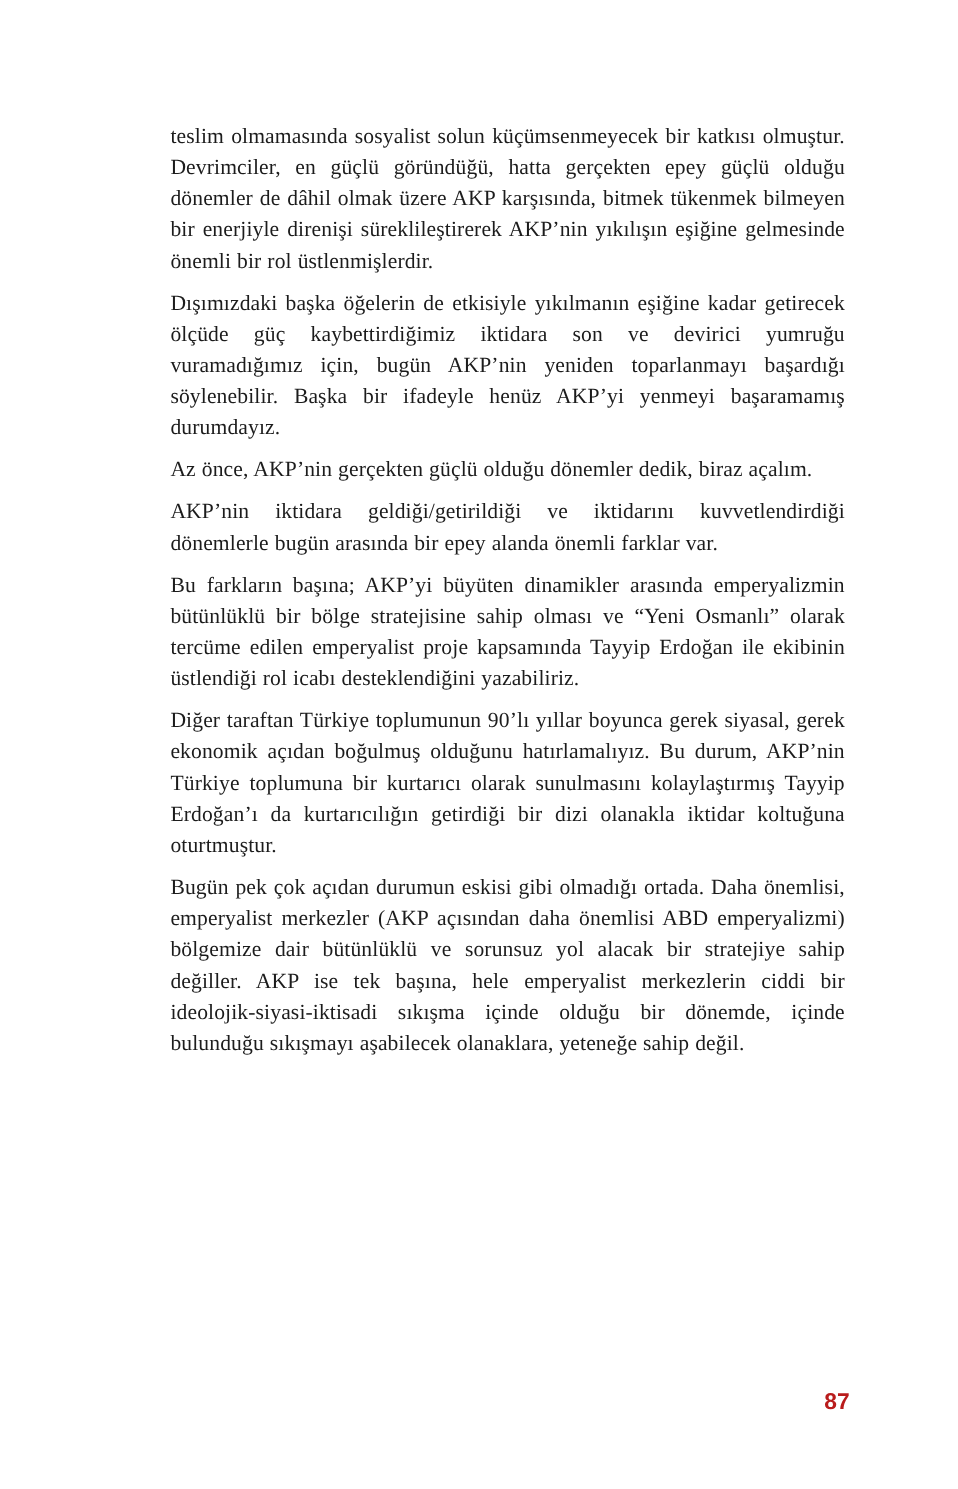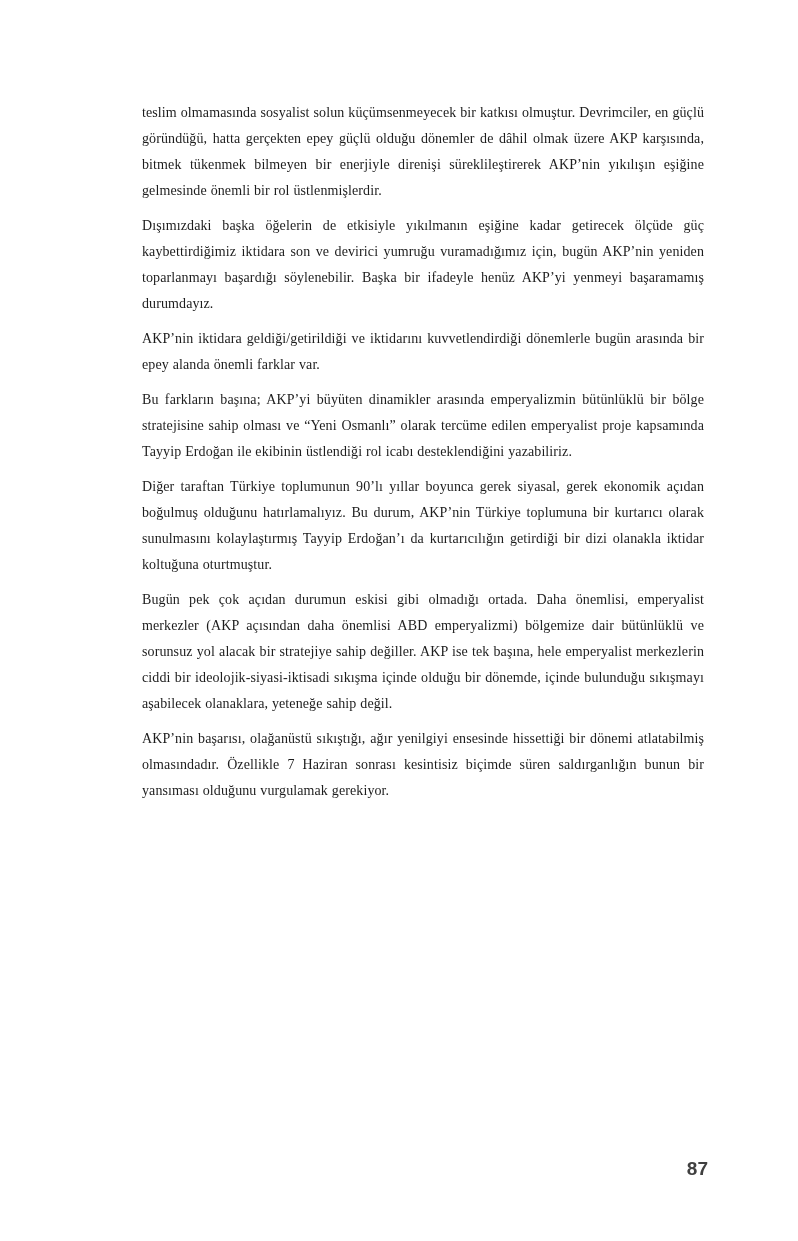--- a/index.html
+++ b/index.html
@@ -17,45 +17,45 @@
     color: #1c1c1c;
   }
   .text-block {
     position: absolute;
     top: 100px;
     left: 142px;
     width: 566px;
   }
   .text-block p {
     margin: 0 4px 9px 0;
-    font-size: 14px;
+    font-size: 18px;
     line-height: 26px;
     text-align: justify;
     hyphens: auto;
     -webkit-hyphens: auto;
     word-spacing: 0.02em;
     letter-spacing: 0.1px;
   }
   .page-number {
     position: absolute;
     right: 90px;
     top: 1158px;
     font-size: 19px;
     font-weight: bold;
-    color: #404040;
+    color: #b91c1c;
     font-family: "Liberation Sans", "DejaVu Sans", sans-serif;
   }
 </style>
 </head>
 <body>
 
 <div class="page">
   <div class="text-block">
     <p>teslim olmamasında sosyalist solun küçümsenmeyecek bir katkısı olmuştur. Devrimciler, en güçlü göründüğü, hatta gerçekten epey güçlü olduğu dönemler de dâhil olmak üzere AKP karşısında, bitmek tükenmek bilmeyen bir enerjiyle direnişi süreklileştirerek AKP’nin yıkılışın eşiğine gelmesinde önemli bir rol üstlenmişlerdir.</p>
     <p>Dışımızdaki başka öğelerin de etkisiyle yıkılmanın eşiğine kadar getirecek ölçüde güç kaybettirdiğimiz iktidara son ve devirici yumruğu vuramadığımız için, bugün AKP’nin yeniden toparlanmayı başardığı söylenebilir. Başka bir ifadeyle henüz AKP’yi yenmeyi başaramamış durumdayız.</p>
+    <p>Az önce, AKP’nin gerçekten güçlü olduğu dönemler dedik, biraz açalım.</p>
     <p>AKP’nin iktidara geldiği/getirildiği ve iktidarını kuvvetlendirdiği dönemlerle bugün arasında bir epey alanda önemli farklar var.</p>
     <p>Bu farkların başına; AKP’yi büyüten dinamikler arasında emperyalizmin bütünlüklü bir bölge stratejisine sahip olması ve “Yeni Osmanlı” olarak tercüme edilen emperyalist proje kapsamında Tayyip Erdoğan ile ekibinin üstlendiği rol icabı desteklendiğini yazabiliriz.</p>
     <p>Diğer taraftan Türkiye toplumunun 90’lı yıllar boyunca gerek siyasal, gerek ekonomik açıdan boğulmuş olduğunu hatırlamalıyız. Bu durum, AKP’nin Türkiye toplumuna bir kurtarıcı olarak sunulmasını kolaylaştırmış Tayyip Erdoğan’ı da kurtarıcılığın getirdiği bir dizi olanakla iktidar koltuğuna oturtmuştur.</p>
     <p>Bugün pek çok açıdan durumun eskisi gibi olmadığı ortada. Daha önemlisi, emperyalist merkezler (AKP açısından daha önemlisi ABD emperyalizmi) bölgemize dair bütünlüklü ve sorunsuz yol alacak bir stratejiye sahip değiller. AKP ise tek başına, hele emperyalist merkezlerin ciddi bir ideolojik-siyasi-iktisadi sıkışma içinde olduğu bir dönemde, içinde bulunduğu sıkışmayı aşabilecek olanaklara, yeteneğe sahip değil.</p>
-    <p>AKP’nin başarısı, olağanüstü sıkıştığı, ağır yenilgiyi ensesinde hissettiği bir dönemi atlatabilmiş olmasındadır. Özellikle 7 Haziran sonrası kesintisiz biçimde süren saldırganlığın bunun bir yansıması olduğunu vurgulamak gerekiyor.</p>
   </div>
   <div class="page-number">87</div>
 </div>
 
 </body></html>

